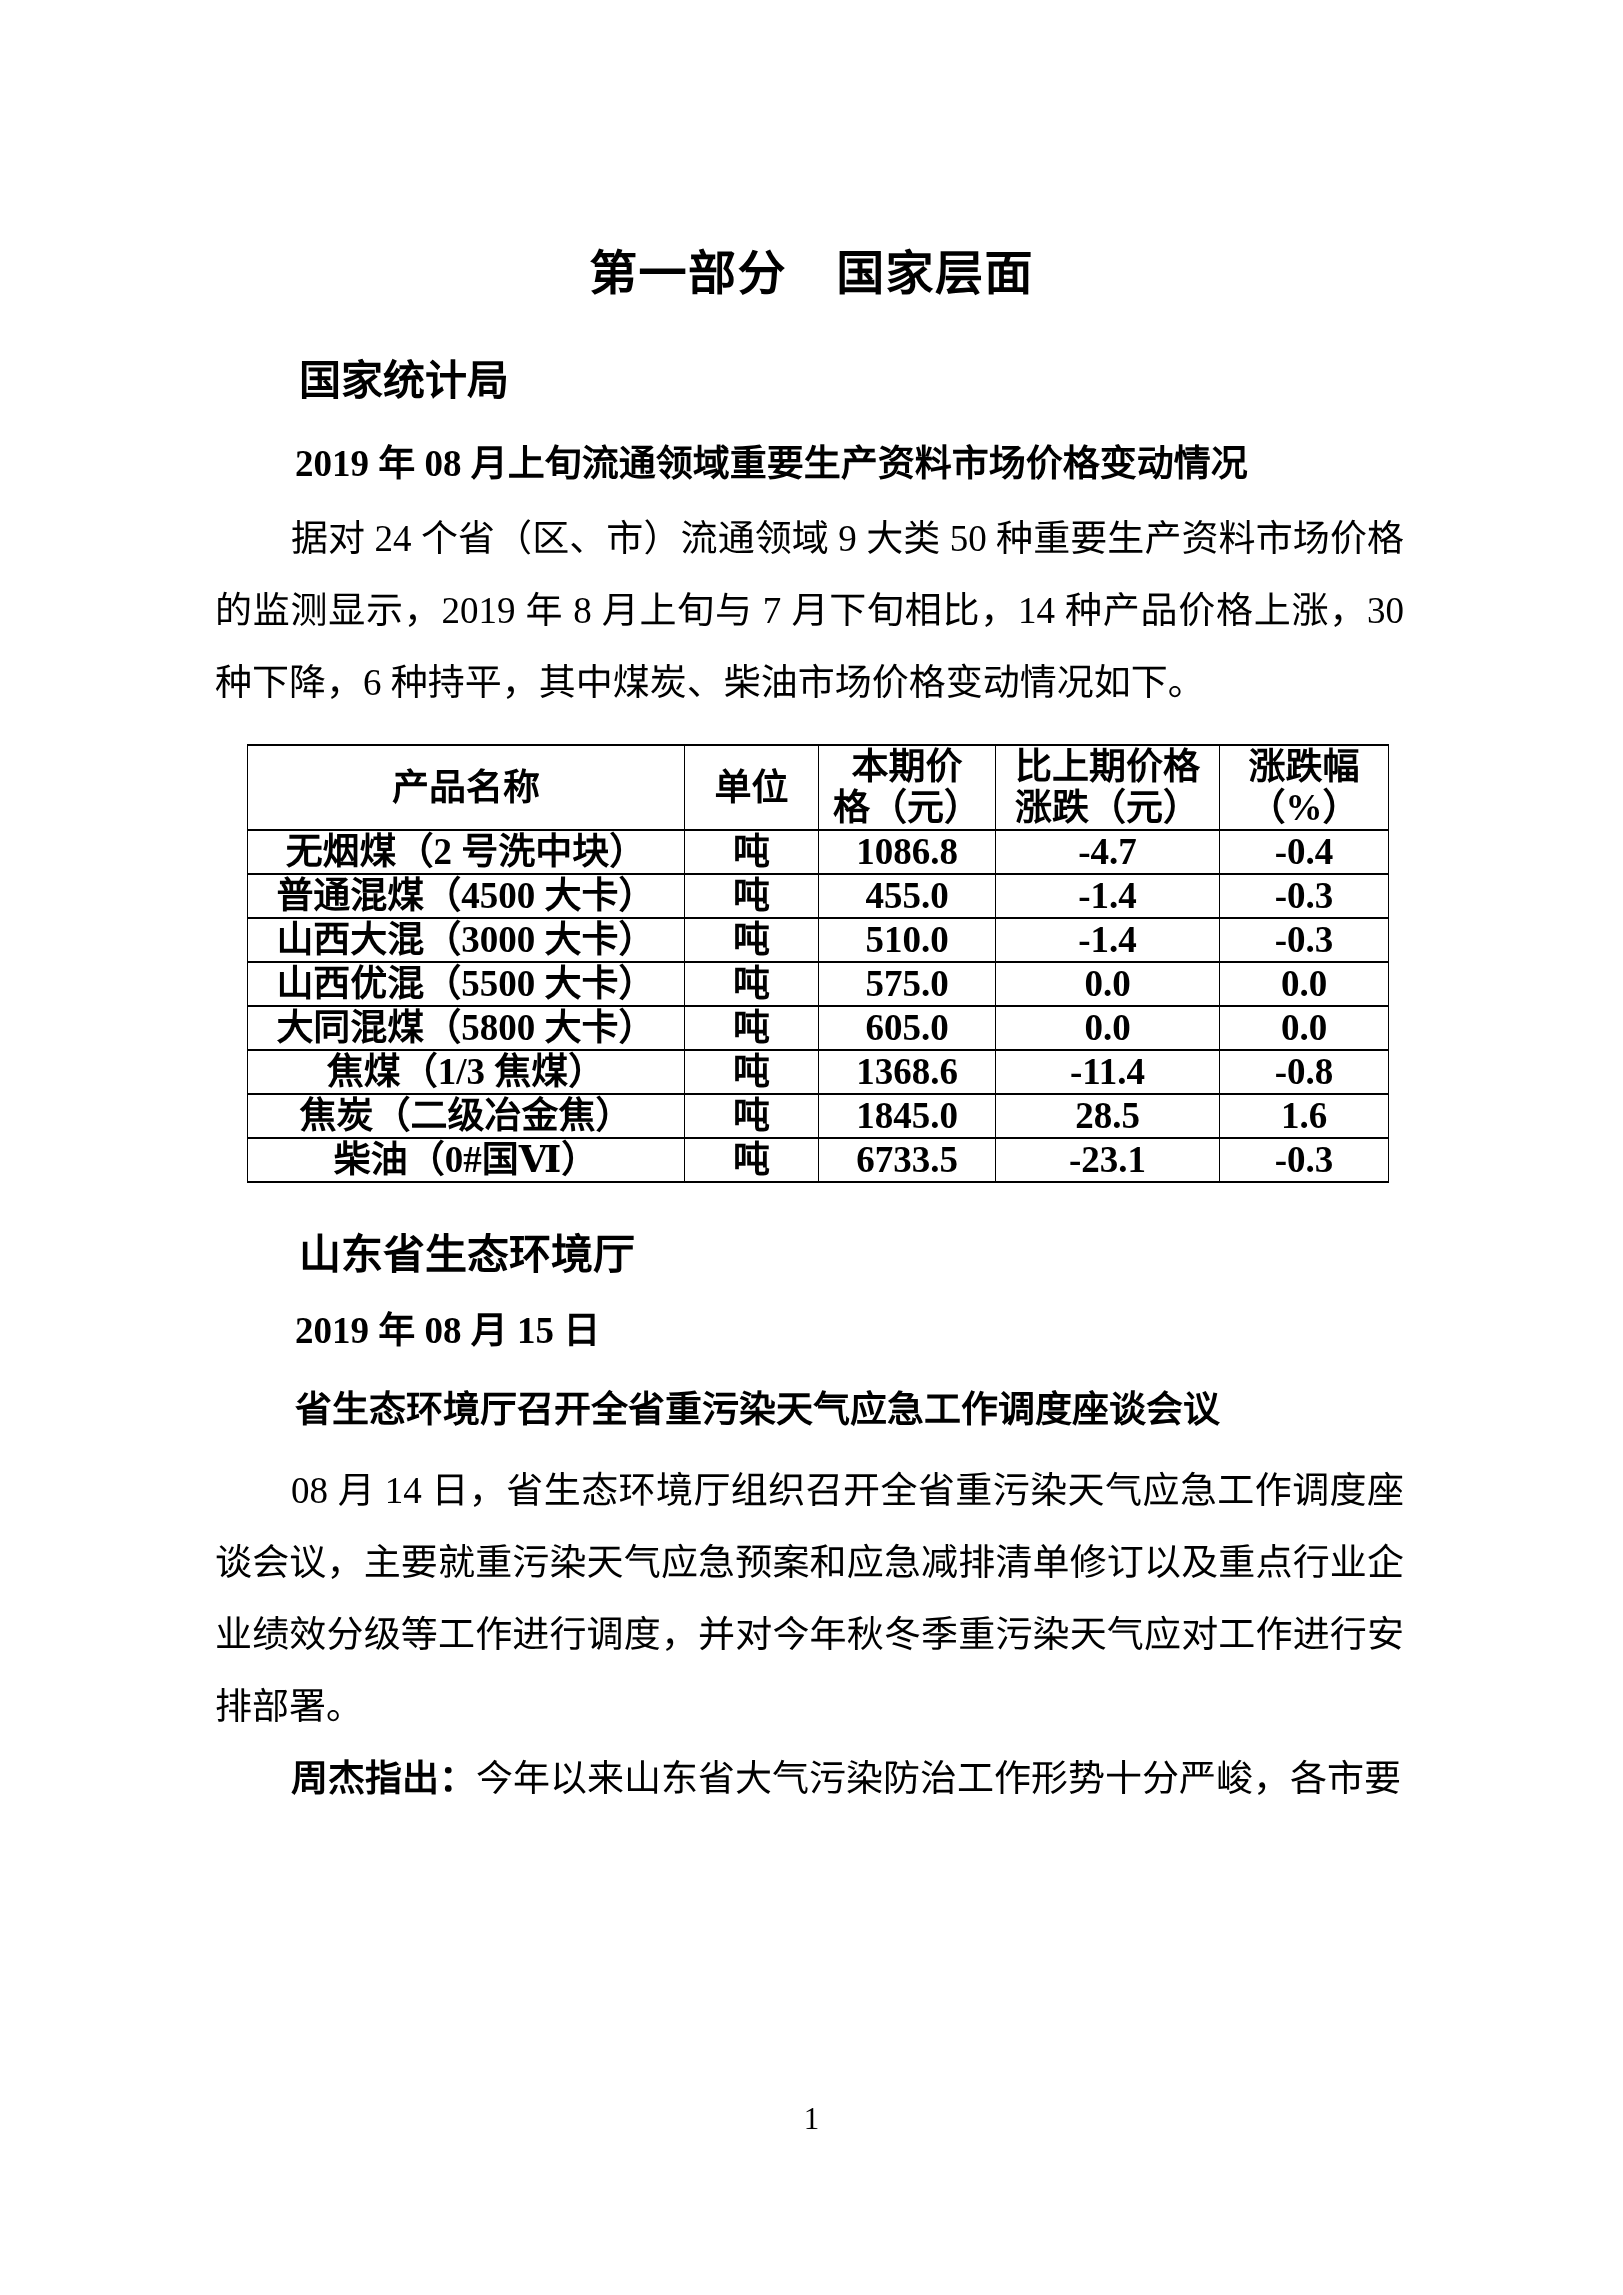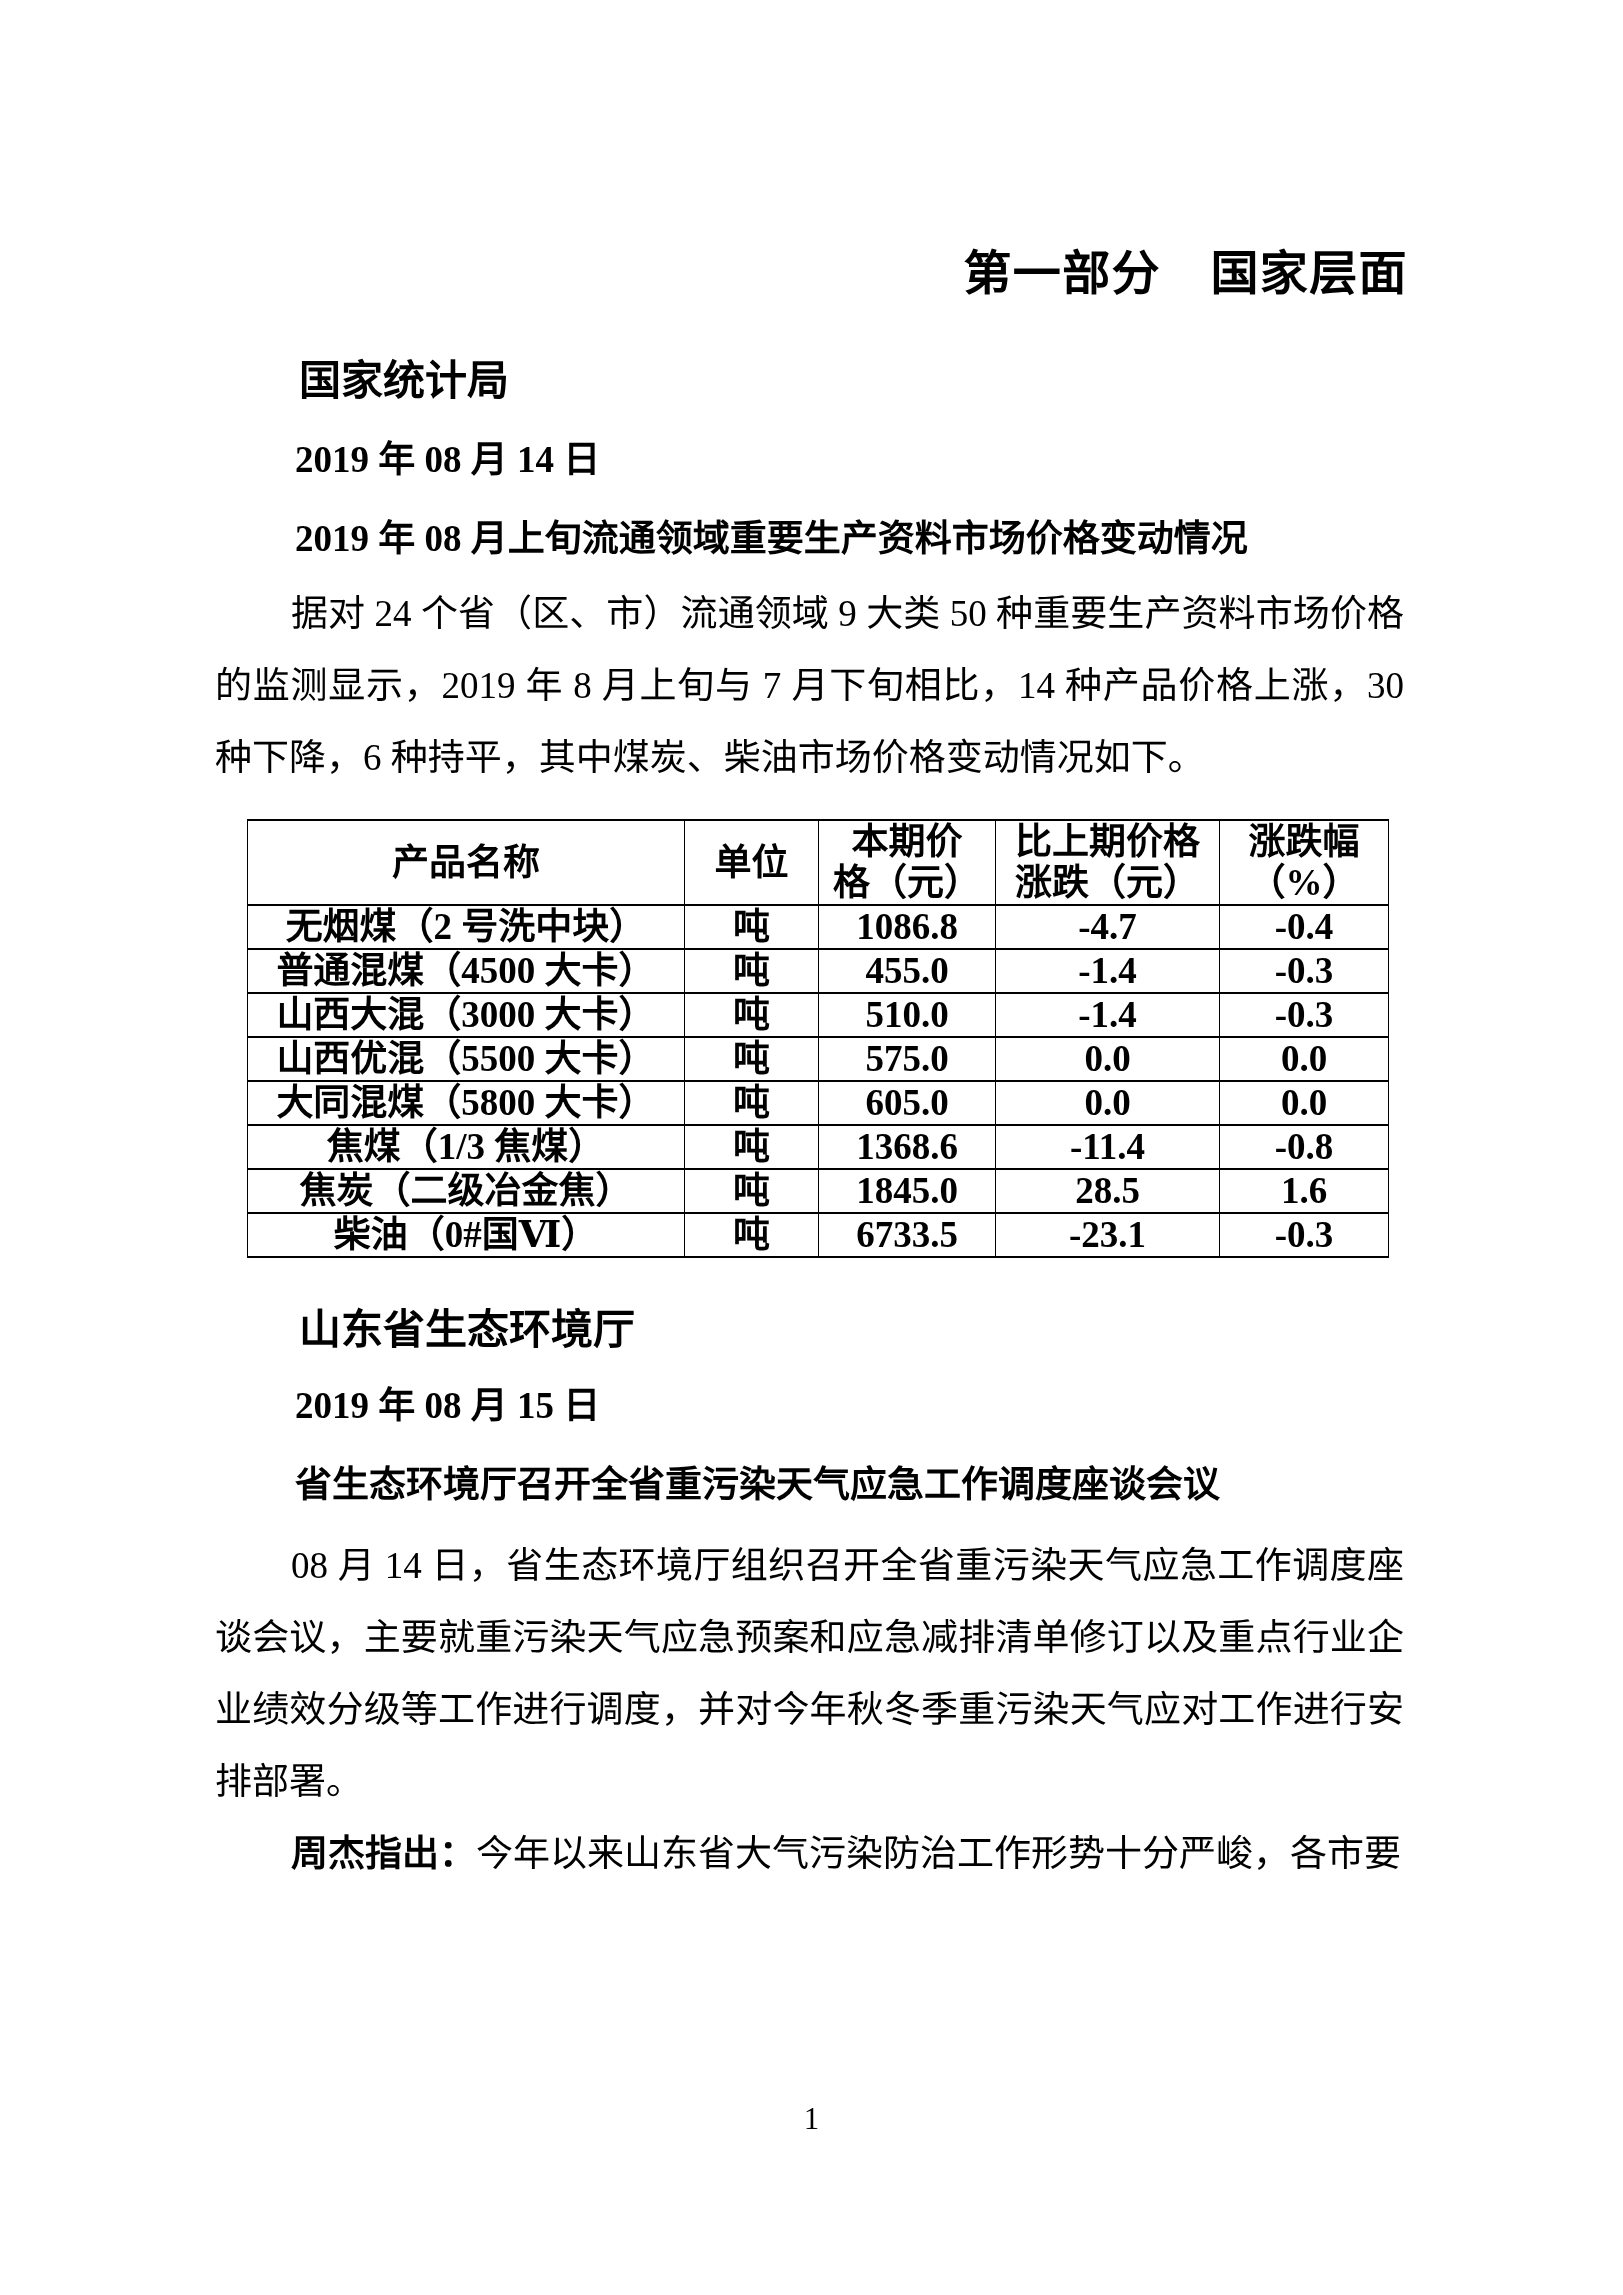--- a/index.html
+++ b/index.html
@@ -12,21 +12,21 @@
     position: relative;
     width: 1623px; height: 2295px;
     box-sizing: border-box;
     padding: 244px 215px 0 215px;
     background: #ffffff;
     overflow: hidden;
   }
   .sec-title {
     margin: 0;
     font-size: 48px; line-height: 59px; font-weight: 700;
-    text-align: right;
+    text-align: center;
     letter-spacing: 1.4px;
   }
   .sec-title--second { margin-top: 57px; }
   .agency {
     margin: 50px 0 0 84px;
     font-size: 42px; line-height: 56px; font-weight: 700;
   }
   .agency--second { margin-top: 44px; }
   .doc-date {
     margin: 27px 0 0 80px;
@@ -84,21 +84,20 @@
 </style>
 </head>
 <body>
 
 <div class="page">
 
   <h1 class="sec-title">第一部分　国家层面</h1>
 
   <h2 class="agency">国家统计局</h2>
 
-  <p class="doc-date">2019 年 08 月 14 日</p>
 
   <p class="doc-subtitle">2019 年 08 月上旬流通领域重要生产资料市场价格变动情况</p>
 
   <p class="body-para">据对 24 个省（区、市）流通领域 9 大类 50 种重要生产资料市场价格的监测显示，2019 年 8 月上旬与 7 月下旬相比，14 种产品价格上涨，30 种下降，6 种持平，其中煤炭、柴油市场价格变动情况如下。</p>
 
   <table class="price-table">
     <colgroup>
       <col style="width:437px">
       <col style="width:134px">
       <col style="width:177px">

